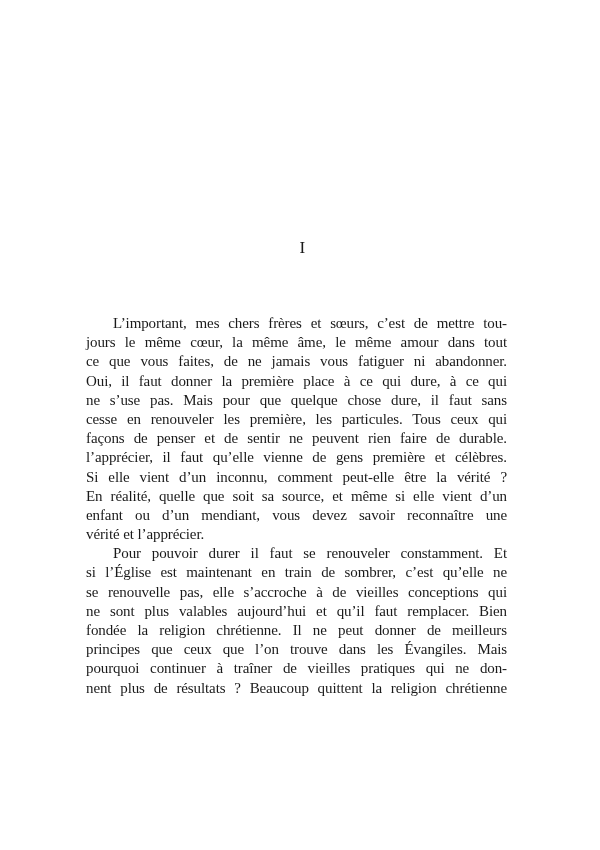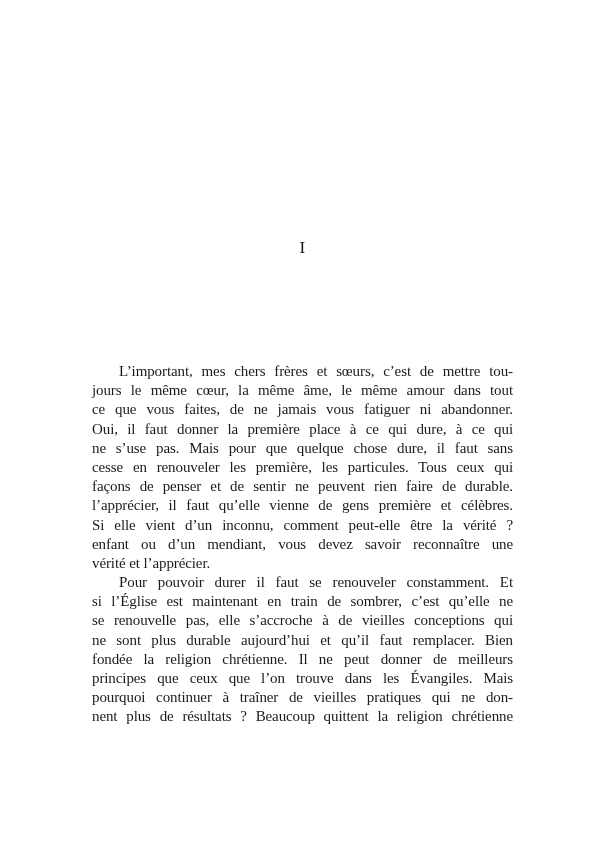--- a/index.html
+++ b/index.html
@@ -22,26 +22,25 @@
     left: 92px;
     width: 421px;
     text-align: center;
     font-size: 17px;
     line-height: 20px;
     letter-spacing: 0.5px;
   }
   .body-text {
     position: absolute;
     top: 314px;
-    left: 92px;
+    left: 86px;
     width: 421px;
     font-size: 15px;
     line-height: 19.2px;
     letter-spacing: -0.1px;
-    margin-top: 48px;
   }
   .text-line {
     text-align: justify;
     text-align-last: justify;
     height: 19.2px;
     overflow: visible;
     white-space: nowrap;
   }
   
   .text-line { white-space: normal; }
@@ -62,27 +61,28 @@
       <div>
         <div class="text-line indent">L’important, mes chers frères et sœurs, c’est de mettre tou-</div>
         <div class="text-line">jours le même cœur, la même âme, le même amour dans tout</div>
         <div class="text-line">ce que vous faites, de ne jamais vous fatiguer ni abandonner.</div>
         <div class="text-line">Oui, il faut donner la première place à ce qui dure, à ce qui</div>
         <div class="text-line">ne s’use pas. Mais pour que quelque chose dure, il faut sans</div>
         <div class="text-line">cesse en renouveler les première, les particules. Tous ceux qui</div>
         <div class="text-line">façons de penser et de sentir ne peuvent rien faire de durable.</div>
         <div class="text-line">l’apprécier, il faut qu’elle vienne de gens première et célèbres.</div>
         <div class="text-line">Si elle vient d’un inconnu, comment peut-elle être la vérité ?</div>
+        <div class="text-line">En réalité, quelle que soit sa source, et même si elle vient d’un</div>
         <div class="text-line">enfant ou d’un mendiant, vous devez savoir reconnaître une</div>
         <div class="text-line para-end">vérité et l’apprécier.</div>
       </div>
       <div>
         <div class="text-line indent">Pour pouvoir durer il faut se renouveler constamment. Et</div>
         <div class="text-line">si l’Église est maintenant en train de sombrer, c’est qu’elle ne</div>
         <div class="text-line">se renouvelle pas, elle s’accroche à de vieilles conceptions qui</div>
-        <div class="text-line">ne sont plus durable aujourd’hui et qu’il faut remplacer. Bien</div>
+        <div class="text-line">ne sont plus valables aujourd’hui et qu’il faut remplacer. Bien</div>
         <div class="text-line">fondée la religion chrétienne. Il ne peut donner de meilleurs</div>
         <div class="text-line">principes que ceux que l’on trouve dans les Évangiles. Mais</div>
         <div class="text-line">pourquoi continuer à traîner de vieilles pratiques qui ne don-</div>
         <div class="text-line">nent plus de résultats ? Beaucoup quittent la religion chrétienne</div>
       </div>
     </div>
 </div>
 
 </body></html>

